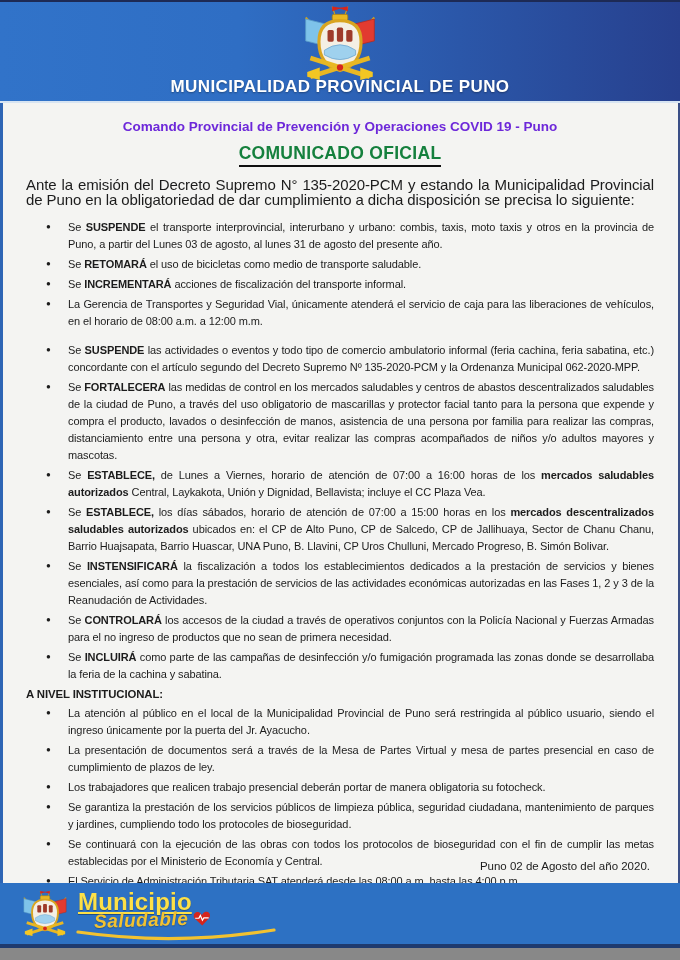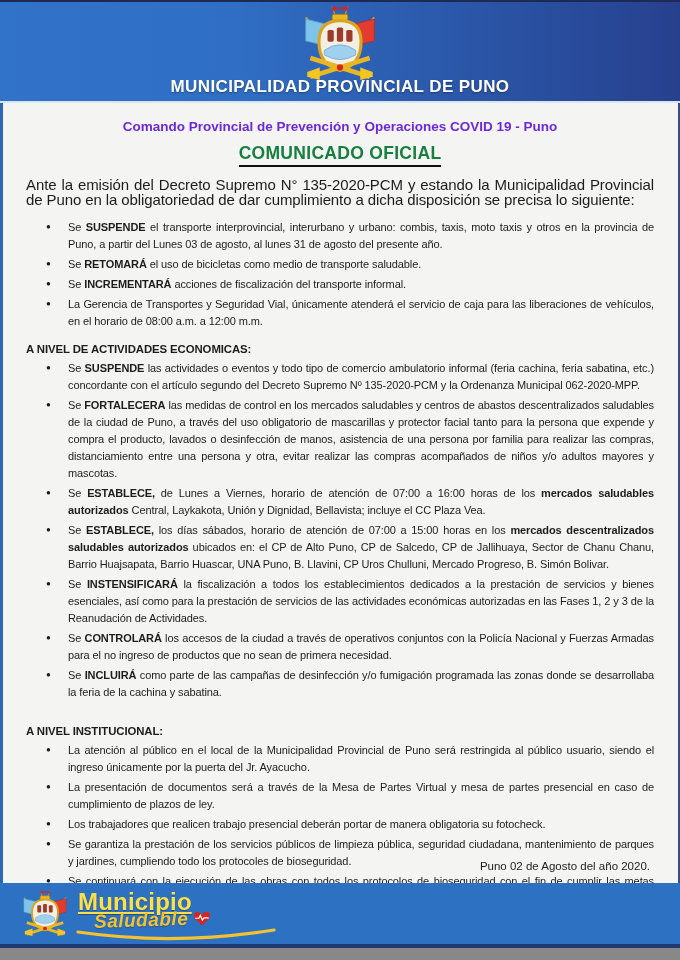--- a/index.html
+++ b/index.html
@@ -39,21 +39,21 @@
   .main-title-wrap { text-align:center; margin-top:9px; margin-bottom:10px; }
   .main-title {
     display:inline-block; font-weight:bold; font-size:17.5px; color:#15803d;
     letter-spacing:0.3px; border-bottom:2px solid #0f0f0f; padding-bottom:1px;
   }
   .intro {
     font-size:15px; line-height:15px; text-align:justify; letter-spacing:-0.1px;
     margin-bottom:3px;
   }
   .section { margin-top:12px; }
-  .section:last-of-type { margin-top:23px; }
+  .section:last-of-type { margin-top:4px; }
   .section-heading { font-weight:bold; font-size:11.4px; line-height:15px; letter-spacing:-0.1px; }
   .bullet-row { display:flex; margin-top:3px; margin-left:20px; }
   .bullet-dot { width:22px; flex:0 0 22px; font-size:11px; line-height:15px; }
   .bullet-text { flex:1; font-size:11px; line-height:17px; text-align:justify; letter-spacing:-0.1px; }
   .bullet-text .b { font-weight:bold; }
   
   .date-line {
     position:absolute; right:30px; bottom:76px;
     font-size:11.5px; color:#1c1c1c; z-index:2;
   }
@@ -148,21 +148,20 @@
           <div class="bullet-row">
             <span class="bullet-dot" style="font-size: 8px;">●</span>
             <div class="bullet-text"><span>Se </span><span class="b">INCREMENTARÁ</span><span> acciones de fiscalización del transporte informal.</span></div>
           </div>
           <div class="bullet-row">
             <span class="bullet-dot" style="font-size: 8px;">●</span>
             <div class="bullet-text"><span>La Gerencia de Transportes y Seguridad Vial, únicamente atenderá el servicio de caja para las liberaciones de vehículos, en el horario de 08:00 a.m. a 12:00 m.m.</span></div>
           </div>
         </div>
         <div class="section">
-          <div class="section-heading">A NIVEL DE ACTIVIDADES ECONOMICAS:</div>
           <div class="bullet-row">
             <span class="bullet-dot" style="font-size: 8px;">●</span>
             <div class="bullet-text"><span>Se </span><span class="b">SUSPENDE</span><span> las actividades o eventos y todo tipo de comercio ambulatorio informal (feria cachina, feria sabatina, etc.) concordante con el artículo segundo del Decreto Supremo Nº 135-2020-PCM y la Ordenanza Municipal 062-2020-MPP.</span></div>
           </div>
           <div class="bullet-row">
             <span class="bullet-dot" style="font-size: 8px;">●</span>
             <div class="bullet-text"><span>Se </span><span class="b">FORTALECERA</span><span> las medidas de control en los mercados saludables y centros de abastos descentralizados saludables de la ciudad de Puno, a través del uso obligatorio de mascarillas y protector facial tanto para la persona que expende y compra el producto, lavados o desinfección de manos, asistencia de una persona por familia para realizar las compras, distanciamiento entre una persona y otra, evitar realizar las compras acompañados de niños y/o adultos mayores y mascotas.</span></div>
           </div>
           <div class="bullet-row">
             <span class="bullet-dot" style="font-size: 8px;">●</span>

